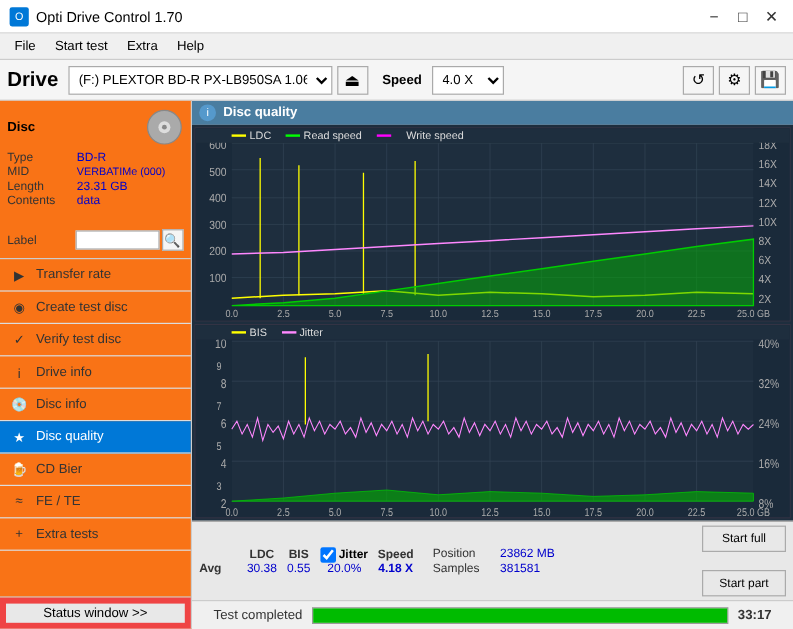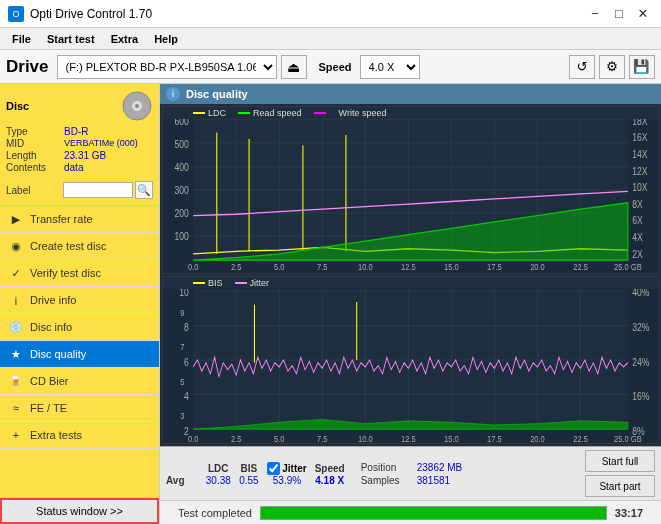--- a/index.html
+++ b/index.html
@@ -6,60 +6,60 @@
     body { font-family: 'Segoe UI', Tahoma, Geneva, Verdana, sans-serif; font-size: 11px; background: #f0f0f0; width: 661px; height: 524px; overflow: hidden; }
 
     
     .titlebar { background: #fff; display: flex; align-items: center; justify-content: space-between; padding: 4px 8px; border-bottom: 1px solid #ccc; height: 28px; }
     .titlebar-left { display: flex; align-items: center; gap: 6px; font-size: 12px; font-weight: normal; }
     .titlebar-icon { width: 16px; height: 16px; background: #0078d7; border-radius: 2px; display: flex; align-items: center; justify-content: center; color: white; font-size: 9px; }
     .titlebar-controls { display: flex; gap: 4px; }
     .titlebar-btn { width: 20px; height: 18px; border: none; background: transparent; cursor: pointer; font-size: 13px; display: flex; align-items: center; justify-content: center; color: #333; }
 
     
-    .menubar { background: #f0f0f0; display: flex; padding: 2px 4px; border-bottom: 1px solid #ccc; height: 22px; align-items: center; font-weight: bold; }
+    .menubar { background: #f0f0f0; display: flex; padding: 2px 4px; border-bottom: 1px solid #ccc; height: 22px; align-items: center; }
     .menubar-item { padding: 2px 8px; cursor: pointer; font-size: 11px; color: #000; }
 
     
     .toolbar { background: #f5f5f5; display: flex; align-items: center; padding: 3px 6px; border-bottom: 1px solid #ccc; height: 34px; gap: 4px; }
     .toolbar-label { font-size: 17px; font-weight: bold; margin-right: 4px; }
     .drive-select { height: 24px; font-size: 11px; border: 1px solid #aaa; background: white; padding: 0 4px; width: 220px; }
     .toolbar-btn { height: 24px; width: 26px; border: 1px solid #aaa; background: #f5f5f5; cursor: pointer; display: flex; align-items: center; justify-content: center; font-size: 14px; }
     .speed-label { font-size: 11px; font-weight: bold; margin-left: 8px; margin-right: 4px; }
     .speed-select { height: 24px; font-size: 11px; border: 1px solid #aaa; background: white; padding: 0 4px; width: 60px; }
     .toolbar-spacer { flex: 1; }
     .toolbar-icon-btn { height: 24px; width: 26px; border: 1px solid #aaa; background: #f5f5f5; cursor: pointer; display: flex; align-items: center; justify-content: center; }
 
     
     .main { display: flex; height: calc(524px - 28px - 22px - 34px); }
 
     
-    .sidebar { width: 160px; background: #fde047; border-right: 1px solid #ccc; display: flex; flex-direction: column; flex-shrink: 0; }
+    .sidebar { width: 160px; background: #f97316; border-right: 1px solid #ccc; display: flex; flex-direction: column; flex-shrink: 0; }
 
     
     .disc-panel { padding: 6px; border-bottom: 1px solid #ccc; }
     .disc-header { display: flex; align-items: center; justify-content: space-between; margin-bottom: 4px; }
     .disc-title { font-weight: bold; font-size: 11px; }
     .disc-row { display: flex; font-size: 10px; margin-bottom: 1px; }
     .disc-key { color: #333; width: 58px; flex-shrink: 0; }
     .disc-val { color: #0000cc; flex: 1; }
-    .disc-label-row { display: flex; align-items: center; margin-top: 8px; }
+    .disc-label-row { display: flex; align-items: center; margin-top: 18px; }
     .disc-label-key { font-size: 10px; color: #333; width: 58px; }
     .disc-label-input { width: 70px; height: 16px; border: 1px solid #aaa; font-size: 10px; padding: 0 2px; }
     .disc-label-btn { width: 18px; height: 18px; border: 1px solid #aaa; background: #f5f5f5; cursor: pointer; display: flex; align-items: center; justify-content: center; margin-left: 2px; font-size: 11px; }
 
     
     .nav-items { flex: 1; }
     .nav-item { display: flex; align-items: center; padding: 5px 8px; cursor: pointer; font-size: 11px; color: #333; border-bottom: 1px solid #ddd; gap: 6px; }
     .nav-item.active { background: #0078d7; color: white; }
     .nav-item-icon { width: 16px; height: 16px; display: flex; align-items: center; justify-content: center; flex-shrink: 0; }
 
     
     .status-bar { border-top: 1px solid #ccc; }
-    .status-btn { width: 100%; height: 26px; border: 2px solid #ef4444; background: #e8e8e8; cursor: pointer; font-size: 11px; }
+    .status-btn { width: 100%; height: 26px; border: 5px solid #ef4444; background: #e8e8e8; cursor: pointer; font-size: 11px; }
 
     
     .content { flex: 1; display: flex; flex-direction: column; overflow: hidden; }
     .start-btn { height: 22px; min-width: 70px; border: 1px solid #aaa; background: #e8e8e8; cursor: pointer; font-size: 10px; }
 
     
     .bottom-strip { display: flex; align-items: center; padding: 2px 18px; background: #f0f0f0; border-top: 1px solid #ccc; gap: 8px; height: 24px; }
     .progress-outer { flex: 1; height: 14px; background: #ddd; border: 1px solid #999; }
     .progress-filled { height: 100%; background: #00bb00; }
   </style>
@@ -362,39 +362,39 @@
                 <input type="checkbox" checked="" style="cursor: pointer;">
                 <span>Jitter</span>
               </label>
             </th>
             <th style="color:#333;padding:0 4px;">Speed</th>
           </tr>
           <tr>
             <td style="font-weight:bold;color:#333;">Avg</td>
             <td style="text-align:center;color:#0000cc;">30.38</td>
             <td style="text-align:center;color:#0000cc;">0.55</td>
-            <td style="text-align:center;color:#0000cc;">53.9%</td>
+            <td style="text-align:center;color:#0000cc;">20.0%</td>
             <td style="text-align:center;color:#0000cc;font-weight:bold;">4.18 X</td>
           </tr>
         </tbody>
           </table>
       </div>
 
       <div style="display:flex;flex-direction:column;gap:2px;font-size:10px;margin-left:4px;">
         <div style="display:flex;align-items:center;gap:4px;">
           <span style="color:#333;width:52px;">Position</span>
           <span style="color:#0000cc;">23862 MB</span>
         </div>
         <div style="display:flex;align-items:center;gap:4px;">
           <span style="color:#333;width:52px;">Samples</span>
           <span style="color:#0000cc;">381581</span>
         </div>
       </div>
 
-      <div style="display:flex;flex-direction:column;gap:3px;margin-left:auto;">
+      <div style="display:flex;flex-direction:column;gap:15px;margin-left:auto;">
         <button class="start-btn">Start full</button>
         <button class="start-btn">Start part</button>
       </div>
     </div>
 
     <div class="bottom-strip">
       <span style="font-size:11px;color:#333;">Test completed</span>
       <div class="progress-outer">
         <div class="progress-filled" style="width:100%;"></div>
       </div>

